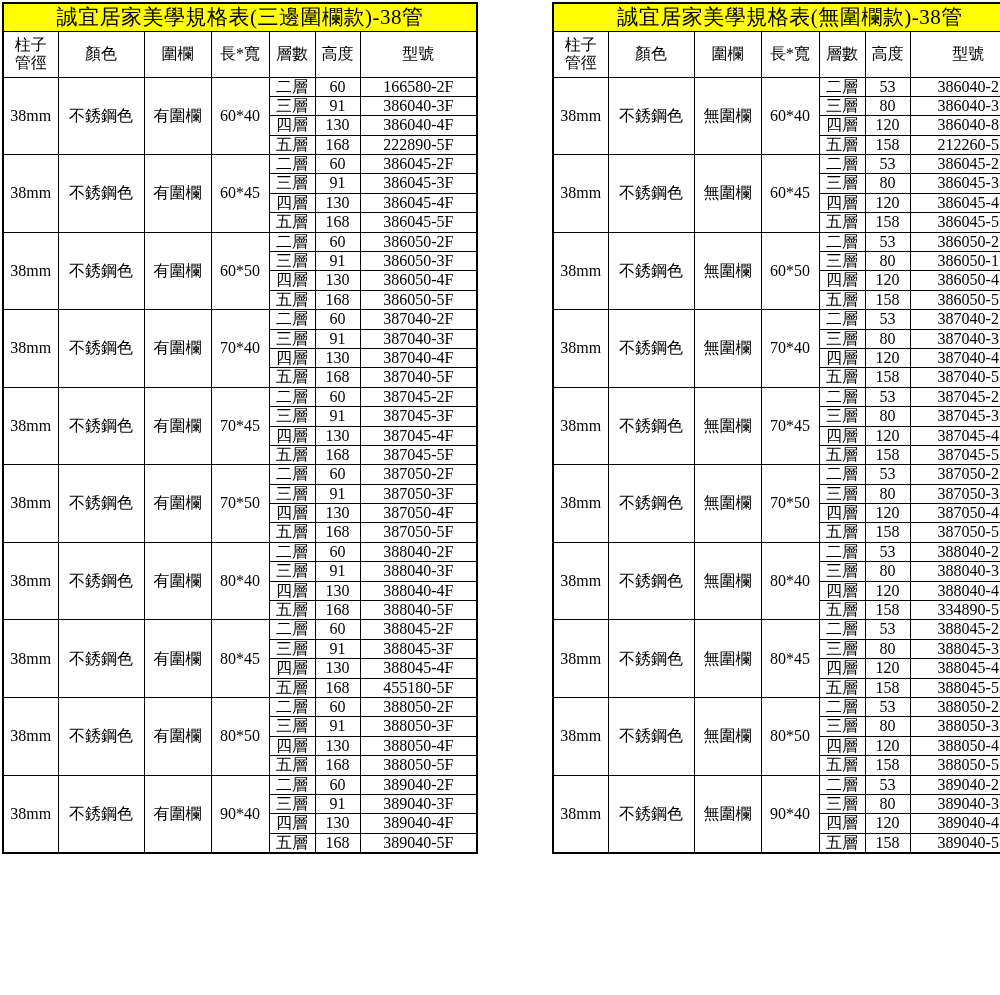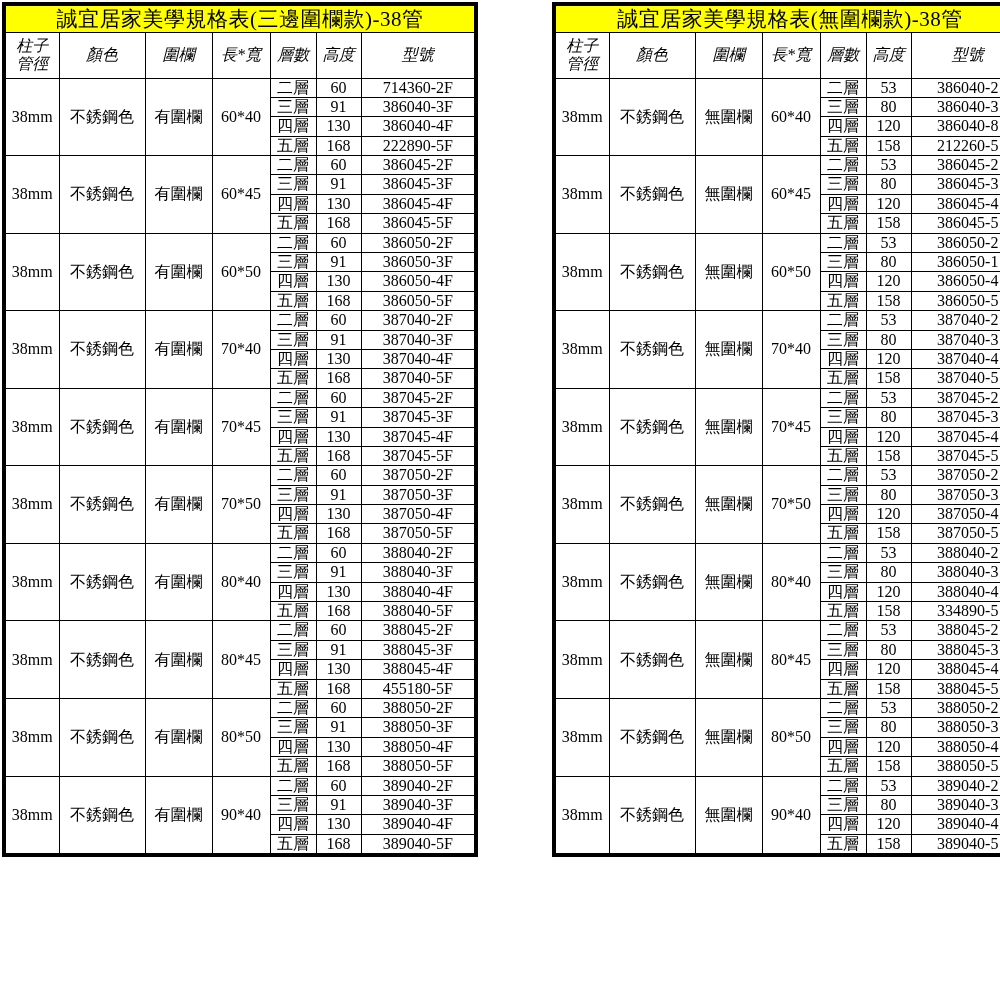--- a/index.html
+++ b/index.html
@@ -6,32 +6,32 @@
   body{
     width:1000px;height:995px;position:relative;background:#ffffff;
     font-family:"Liberation Serif","DejaVu Serif",serif;color:#000;
     overflow:hidden;
   }
   .spec-wrap{position:absolute;top:2px;}
   .spec-wrap.left{left:2px;}
   .spec-wrap.right{left:552px;}
   table.spec{
     border-collapse:collapse;table-layout:fixed;
-    width:476px;height:720px;border:4px solid #000000;
+    width:476px;height:720px;border:2px solid #000000;
   }
   table.spec td,table.spec th{
     border:1px solid #000;padding:0;text-align:center;vertical-align:middle;
     overflow:hidden;font-weight:normal;line-height:1.15;
   }
   tr.title-row{height:28px;}
   td.title-cell{
     background:#ffff00;font-size:21px;letter-spacing:0.5px;
     border-bottom:2px solid #000;
   }
-  tr.header-row{height:46px;font-style:italic;}
+  tr.header-row{height:46px;}
   tr.header-row th{font-size:16px;}
   th.th-diameter{white-space:pre-line;line-height:1.35;}
   td.c-diameter,td.c-color,td.c-fence,td.c-size{font-size:16px;}
   td.c-layers{font-size:16px;}
   td.c-height,td.c-model{font-size:16px;font-family:"Liberation Serif","DejaVu Serif",serif;}
 </style>
 </head>
 <body>
 
 <div class="spec-wrap left">
@@ -61,21 +61,21 @@
       </tr>
     </thead>
     <tbody>
         <tr>
           <td rowspan="4" class="c-diameter">38mm</td>
           <td rowspan="4" class="c-color">不銹鋼色</td>
           <td rowspan="4" class="c-fence">有圍欄</td>
           <td rowspan="4" class="c-size">60*40</td>
           <td class="c-layers">二層</td>
           <td class="c-height">60</td>
-          <td class="c-model">714360-2F</td>
+          <td class="c-model">166580-2F</td>
         </tr>
         <tr>
           <td class="c-layers">三層</td>
           <td class="c-height">91</td>
           <td class="c-model">386040-3F</td>
         </tr>
         <tr>
           <td class="c-layers">四層</td>
           <td class="c-height">130</td>
           <td class="c-model">386040-4F</td>

